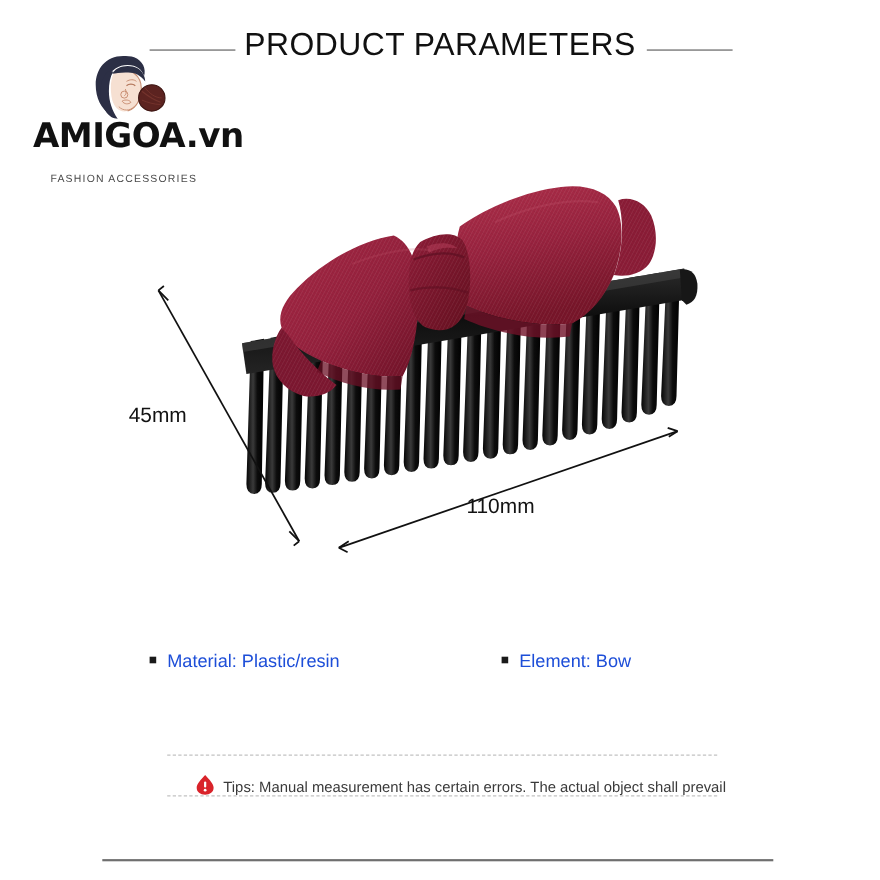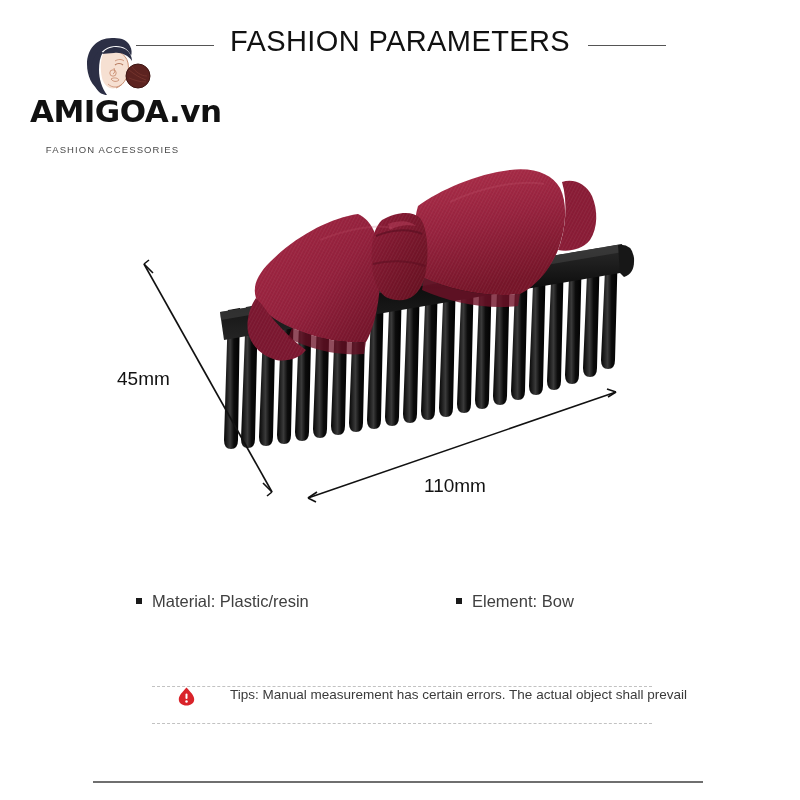--- a/index.html
+++ b/index.html
@@ -13,21 +13,21 @@
     position: relative;
     overflow: hidden;
     font-family: "Liberation Sans", sans-serif;
     color: #1a1a1a;
   }
 
   
   #brand-logo {
     position: absolute;
     left: 30px;
-    top: 36px;
+    top: 49px;
     width: 165px;
     height: 105px;
   }
   #brand-mark {
     position: absolute;
     left: 52px;
     top: 0;
     width: 70px;
     height: 62px;
   }
@@ -98,40 +98,40 @@
 
   
   .dim-label {
     position: absolute;
     font-family: "Liberation Sans", sans-serif;
     font-size: 19px;
     color: #121212;
     white-space: nowrap;
   }
   #dim-height-label { left: 117px; top: 368px; }
-  #dim-width-label  { left: 424px; top: 450px; margin-top: 25px; }
+  #dim-width-label  { left: 424px; top: 450px; }
 
   
   #spec-list {
     position: absolute;
     left: 136px;
     top: 592px;
     width: 530px;
   }
   .spec-row {
     display: flex;
     height: 46px;
     align-items: flex-start;
   }
   .spec-item {
     display: flex;
     align-items: baseline;
     font-family: "Liberation Sans", sans-serif;
     font-size: 16.5px;
-    color: #404040;
+    color: #1d4ed8;
     white-space: nowrap;
   }
   .spec-item.col-1 { width: 320px; }
   .spec-item.col-2 { width: 210px; }
   .spec-bullet {
     display: inline-block;
     width: 6px;
     height: 6px;
     background: #1a1a1a;
     margin-right: 10px;
@@ -147,24 +147,23 @@
     top: 686px;
     width: 500px;
   }
   .tips-divider {
     height: 0;
     border-top: 1px dashed #c2c2c2;
     width: 100%;
   }
   #tips-row {
     display: flex;
-    align-items: flex-start;
+    align-items: flex-end;
     height: 36px;
     padding-left: 26px;
-    gap: 27px;
   }
   #tips-warning-icon {
     width: 17px;
     height: 19px;
     flex: 0 0 auto;
     margin-right: 8px;
   }
   #tips-text {
     font-family: "Liberation Sans", sans-serif;
     font-size: 13.5px;
@@ -215,21 +214,21 @@
     <path d="M47 42 C52 44 58 46 64 46" fill="none" stroke="#74332c" stroke-width="0.9"></path>
     <path d="M50 31 C54 36 59 40 65 40" fill="none" stroke="#74332c" stroke-width="0.9"></path>
 
     <circle cx="31" cy="37" r="3.2" fill="none" stroke="#c98f73" stroke-width="0.9"></circle>
   </svg>
 
   <div id="brand-wordmark">AMIGOA.vn</div>
   <div id="brand-tagline">FASHION ACCESSORIES</div>
 </div>
 
-<div id="page-title">FASHION PARAMETERS</div>
+<div id="page-title">PRODUCT PARAMETERS</div>
 <div class="title-rule" id="title-rule-left"></div>
 <div class="title-rule" id="title-rule-right"></div>
 
 <div id="product-stage">
   <svg id="product-photo" viewBox="0 0 560 380">
     <defs>
       <linearGradient id="bowLeftGrad" x1="0" y1="0" x2="1" y2="1">
         <stop offset="0%" stop-color="#a52844"></stop>
         <stop offset="55%" stop-color="#93203c"></stop>
         <stop offset="100%" stop-color="#6f1227"></stop>

